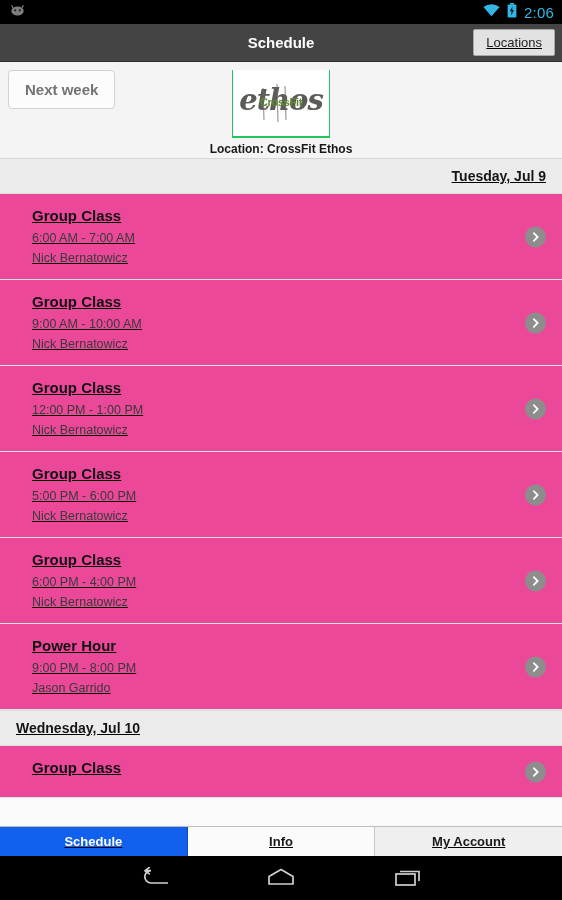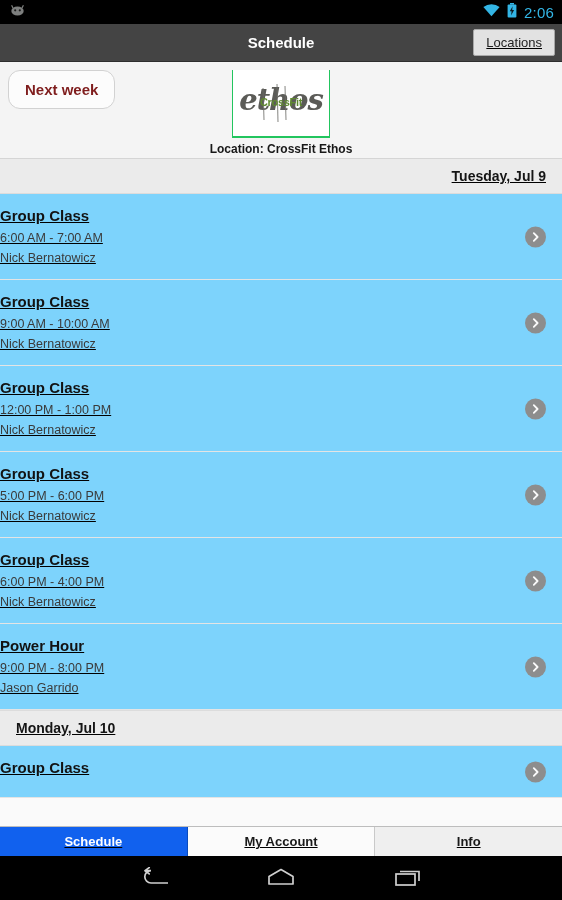--- a/index.html
+++ b/index.html
@@ -38,22 +38,22 @@
   }
 
   
   .header-panel {
     flex:0 0 97px; background:#f4f4f4;
     border-bottom:1px solid #d5d5d5;
     position:relative;
   }
   .nextweek-btn {
     position:absolute; left:8px; top:8px;
-    background:#fcfcfc; border:1px solid #d2d2d2; border-radius:12px;
-    padding:11px 16px; font-size:15px; font-weight:bold; color:#7f1d1d;
+    background:#fcfcfc; border:1px solid #d2d2d2; border-radius:4px;
+    padding:11px 16px; font-size:15px; font-weight:bold; color:#737373;
     font-family:"Liberation Sans", sans-serif; line-height:1;
   }
   .logo-wrap {
     position:absolute; left:50%; top:8px; transform:translateX(-50%);
     width:98px; height:68px; background:#22c55e;
     display:flex; align-items:flex-start; justify-content:center;
     overflow:hidden;
   }
   .logo-svg { width:96px; height:66px; display:block; }
   .location-line {
@@ -64,23 +64,23 @@
   
   .list {
     flex:1 1 auto; overflow:hidden; background:#fafafa; position:relative;
   }
   .day-header {
     background:#ebebeb; border-top:1px solid #dcdcdc; border-bottom:1px solid #dcdcdc;
     padding:9px 16px; font-size:14px; font-weight:bold; color:#151515;
   }
   .day-header:first-child { border-top:none;text-align:right; }
   .row {
-    position:relative; background:#7dd3fc;
+    position:relative; background:#ec4899;
     border-bottom:1px solid #e4e4e4;
-    padding:13px 50px 14px 0;
+    padding:13px 50px 14px 32px;
   }
   .row-title { font-size:15px; font-weight:bold; color:#121212; margin-bottom:7px; }
   .row-time  { font-size:12.5px; color:#3a3a3a; margin-bottom:6px; }
   .row-coach { font-size:12.5px; color:#3a3a3a; }
   .chev {
     position:absolute; right:16px; top:50%; transform:translateY(-50%);
     width:21px; height:21px; border-radius:50%; background:#8d8d8d;
     display:flex; align-items:center; justify-content:center;
   }
   .chev svg { display:block; }
@@ -229,39 +229,39 @@
       <div class="row-title">Power Hour</div>
       <div class="row-time">9:00 PM - 8:00 PM</div>
       <div class="row-coach">Jason Garrido</div>
       <span class="chev">
         <svg width="11" height="11" viewBox="0 0 11 11">
             <path d="M3.8 1.6 L7.6 5.5 L3.8 9.4" stroke="#fafafa" stroke-width="1.8" fill="none" stroke-linecap="round" stroke-linejoin="round"></path>
           </svg>
       </span>
     </div>
 
-    <div class="day-header">Monday, Jul 10</div>
+    <div class="day-header">Wednesday, Jul 10</div>
 
     <div class="row">
       <div class="row-title">Group Class</div>
       <div class="row-time"></div>
       <div class="row-coach"></div>
       <span class="chev">
         <svg width="11" height="11" viewBox="0 0 11 11">
             <path d="M3.8 1.6 L7.6 5.5 L3.8 9.4" stroke="#fafafa" stroke-width="1.8" fill="none" stroke-linecap="round" stroke-linejoin="round"></path>
           </svg>
       </span>
     </div>
 
   </div>
 
   <div class="tabbar">
     <div class="tab active">Schedule</div>
+    <div class="tab">Info</div>
     <div class="tab">My Account</div>
-    <div class="tab">Info</div>
   </div>
 
   <div class="navbar">
     <div class="navbtn">
       <svg width="34" height="22" viewBox="0 0 34 22">
         <path d="M31 16 L14 16 A6.2 6.2 0 0 1 14 3.6 L9 3.6" stroke="#cfcfcf" stroke-width="1.7" fill="none"></path>
         <path d="M12.2 0.6 L8 3.7 L12.2 6.9" stroke="#cfcfcf" stroke-width="1.7" fill="none" stroke-linejoin="round" stroke-linecap="round"></path>
       </svg>
     </div>
     <div class="navbtn">

